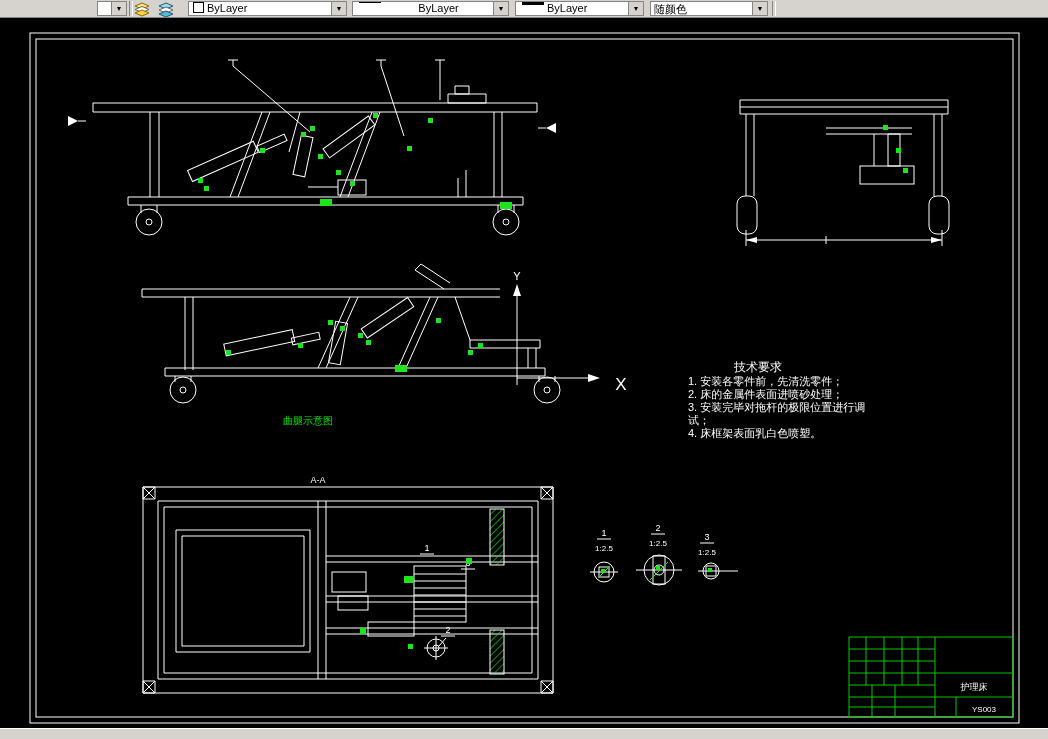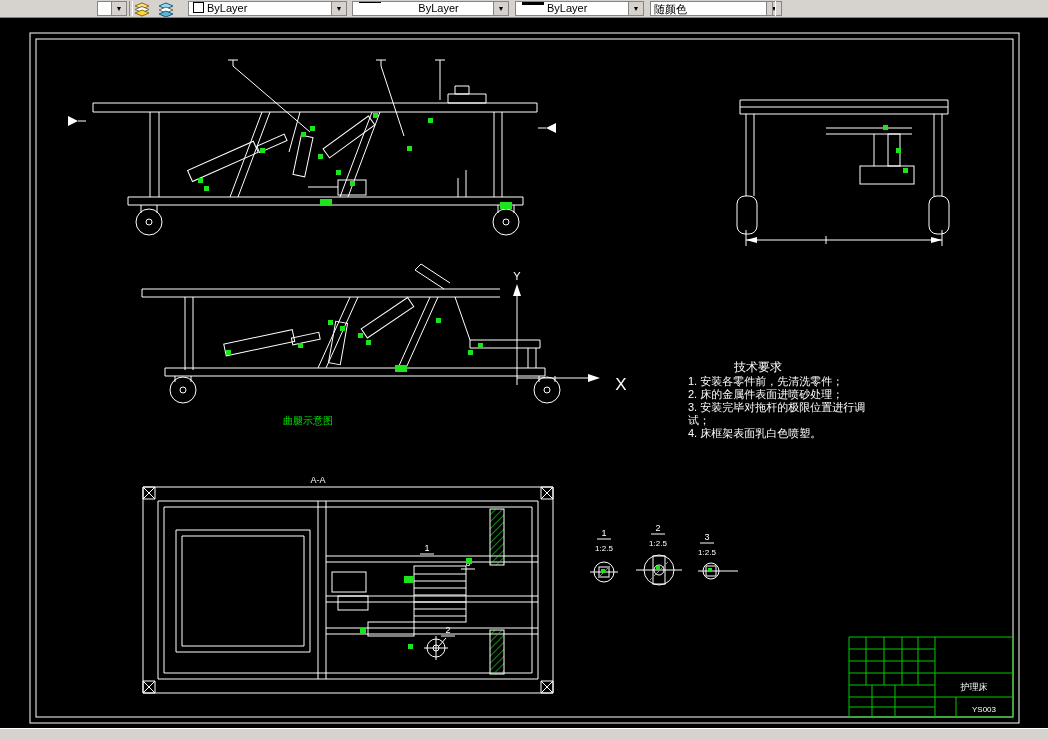--- a/index.html
+++ b/index.html
@@ -56,21 +56,21 @@
     <div class="combo" style="left:352px;width:157px">
       <span class="line-sample"></span>
       <span class="val" style="text-align:center">ByLayer</span>
       <span class="arrow">▼</span>
     </div>
     <div class="combo" style="left:515px;width:129px">
       <span class="line-sample thick"></span>
       <span class="val">ByLayer</span>
       <span class="arrow">▼</span>
     </div>
-    <div class="combo" style="left:650px;width:132px">
+    <div class="combo" style="left:650px;width:118px">
       <span class="val">随颜色</span>
       <span class="arrow">▼</span>
     </div>
     <div class="sep" style="left:772px"></div>
   </div>
 
   <div class="canvas">
   <svg viewBox="0 18 1048 710" width="1048" height="710">
     <defs>
       <pattern id="hatchG" patternUnits="userSpaceOnUse" width="5" height="5" patternTransform="rotate(45)">

